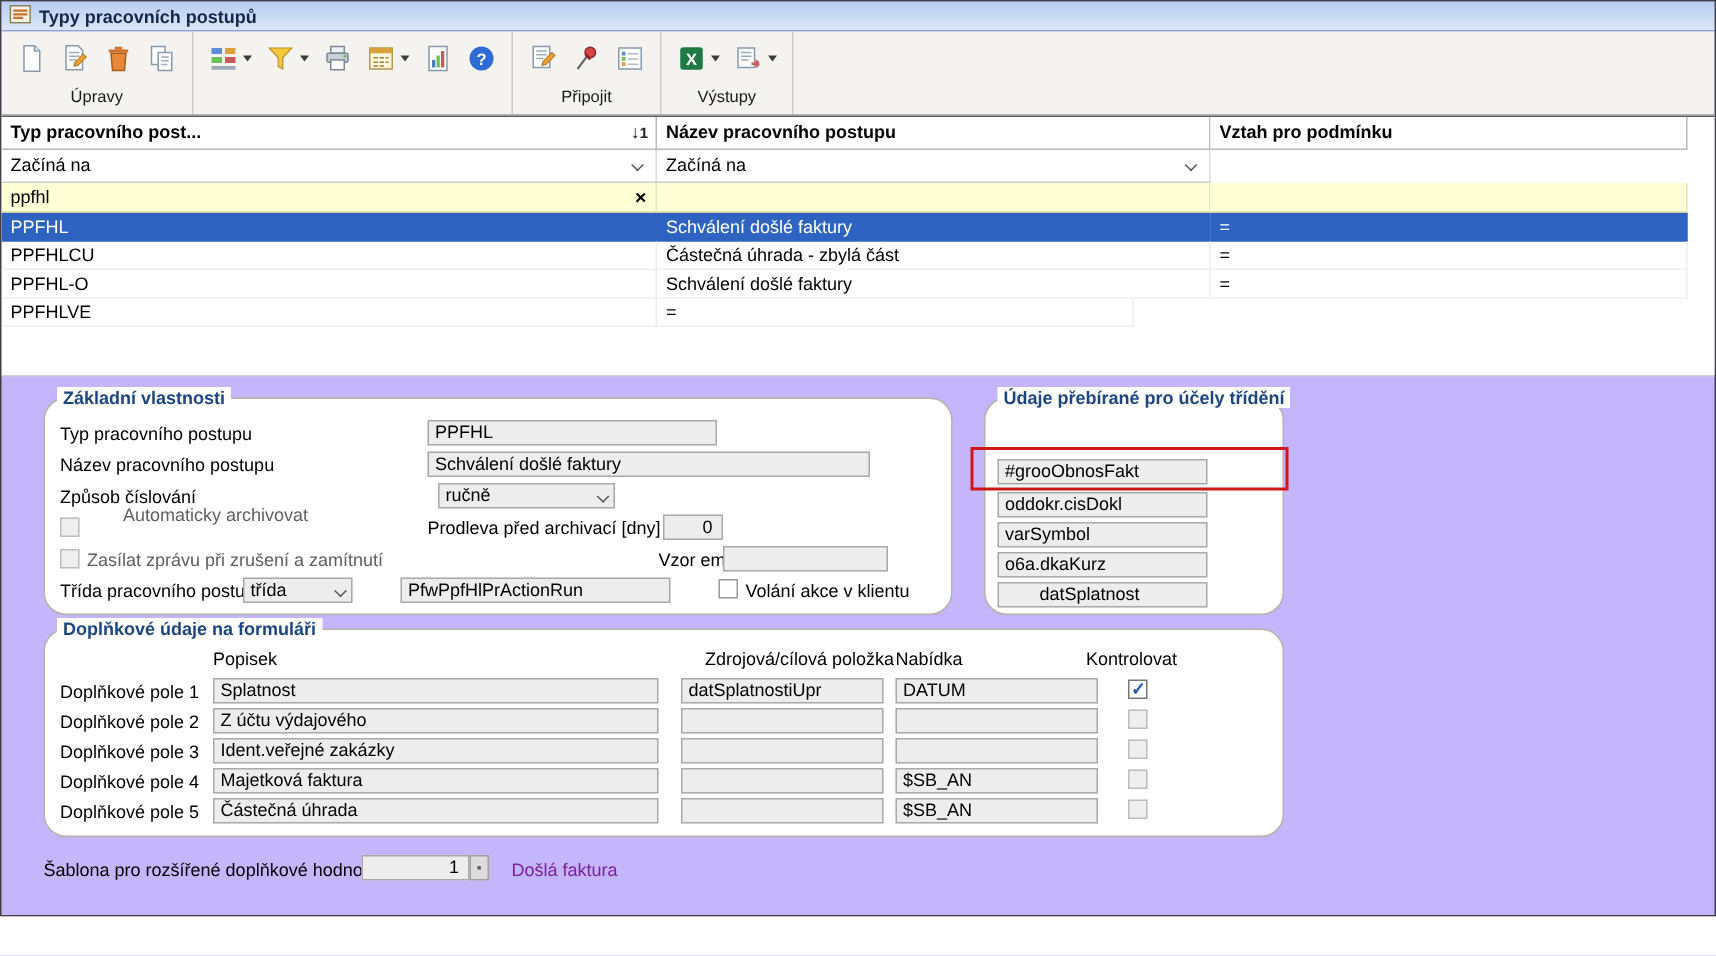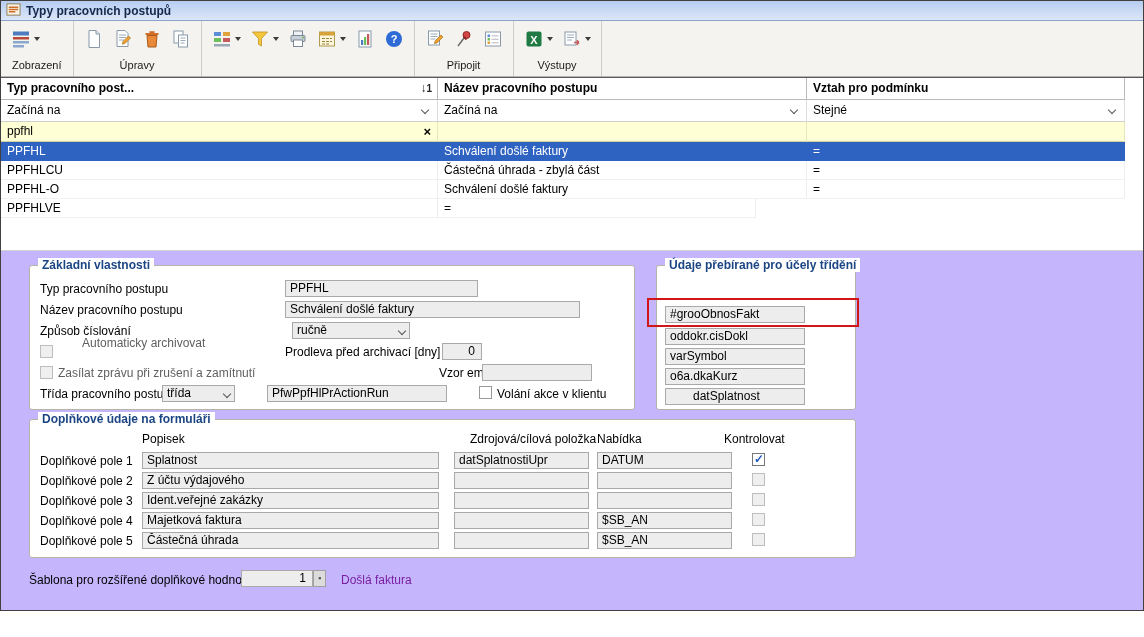--- a/index.html
+++ b/index.html
@@ -46,21 +46,21 @@
   .drow { cursor:pointer; }
   .drow.selected .dcell { background:#2e63c2; color:#fff; border-color:#2e63c2; }
   .chev { position:absolute; right:9px; top:7px; width:6px; height:6px;
           border-right:1.4px solid #555; border-bottom:1.4px solid #555; transform:rotate(45deg); }
   .sort-ind { position:absolute; right:5px; top:0; font-weight:bold; color:#222; cursor:pointer; }
   .sort-ind .num { font-size:10px; }
   .clear-x { position:absolute; right:6px; top:0; font-weight:bold; font-size:13px; cursor:pointer; }
 
   
   .detail-sep { position:absolute; top:249px; left:0; right:0; height:1px; background:#d2d2d2; }
-  .groupbox { position:absolute; border:1px solid #b6b3a7; border-radius:3px; background:#fff; }
+  .groupbox { position:absolute; border:1px solid #b6b3a7; border-radius:15px; background:#fff; }
   .gtitle { position:absolute; top:-8px; left:8px; background:#fff; padding:0 4px;
             font-weight:bold; color:#1c4583; font-size:12px; white-space:nowrap; }
   .lbl { position:absolute; white-space:nowrap; font-size:12px; }
   .lbl.dim { color:#5f5f5f; }
   .field { position:absolute; height:17px; line-height:15px; background:#ededed;
            border:1px solid #a9a9a9; padding:0 4px; font-size:12px;
            white-space:nowrap; overflow:hidden; cursor:default; }
   .field.num { text-align:right; padding-right:6px; }
   .combo { padding-right:16px; cursor:pointer; }
   .combo .chev { right:4px; top:5px; }
@@ -88,36 +88,20 @@
       <svg width="15" height="15" viewBox="0 0 16 16">
           <rect x="1" y="2" width="14" height="12" fill="#f7f3e8" stroke="#8a7a50"></rect>
           <path d="M3 5.5h10M3 8h10M3 10.5h7" stroke="#d07028" stroke-width="1.6" fill="none"></path>
         </svg>
     </span>
     <span class="title-text">Typy pracovních postupů</span>
   </div>
 
   <div class="toolbar">
 
-    <div class="tgroup">
-      <div class="ticons">
-        <button class="tbtn">
-          <span>
-              <svg width="20" height="20" viewBox="0 0 20 20">
-                <rect x="2" y="2.5" width="16" height="4" fill="#4f7cc0"></rect>
-                <rect x="2" y="8" width="16" height="2.5" fill="#b84a3a"></rect>
-                <rect x="2" y="12" width="16" height="2.5" fill="#8aa8cc"></rect>
-                <rect x="2" y="16" width="11" height="2.5" fill="#8aa8cc"></rect>
-              </svg>
-            </span>
-          <span class="dd"></span>
-        </button>
-      </div>
-      <div class="tlabel">Zobrazení</div>
-    </div>
 
     <div class="tgroup">
       <div class="ticons">
         <button class="tbtn">
           <span>
               <svg width="20" height="20" viewBox="0 0 20 20">
                 <path d="M5 1.5h7l3.5 3.5v13.5H5z" fill="#ffffff" stroke="#8899aa"></path>
                 <path d="M12 1.5V5h3.5" fill="#dde6ee" stroke="#8899aa"></path>
               </svg>
             </span>
@@ -291,24 +275,20 @@
       </div>
     </div>
 
     <div class="grow">
       <div class="fcell c1">
         <span>Začíná na</span>
         <span class="chev"></span>
       </div>
       <div class="fcell c2">
         <span>Začíná na</span>
-        <span class="chev"></span>
-      </div>
-      <div class="fcell c3">
-        <span>Stejné</span>
         <span class="chev"></span>
       </div>
     </div>
 
     <div class="grow">
       <div class="scell c1">
         <span>ppfhl</span>
         <span class="clear-x">×</span>
       </div>
       <div class="scell c2"></div>

